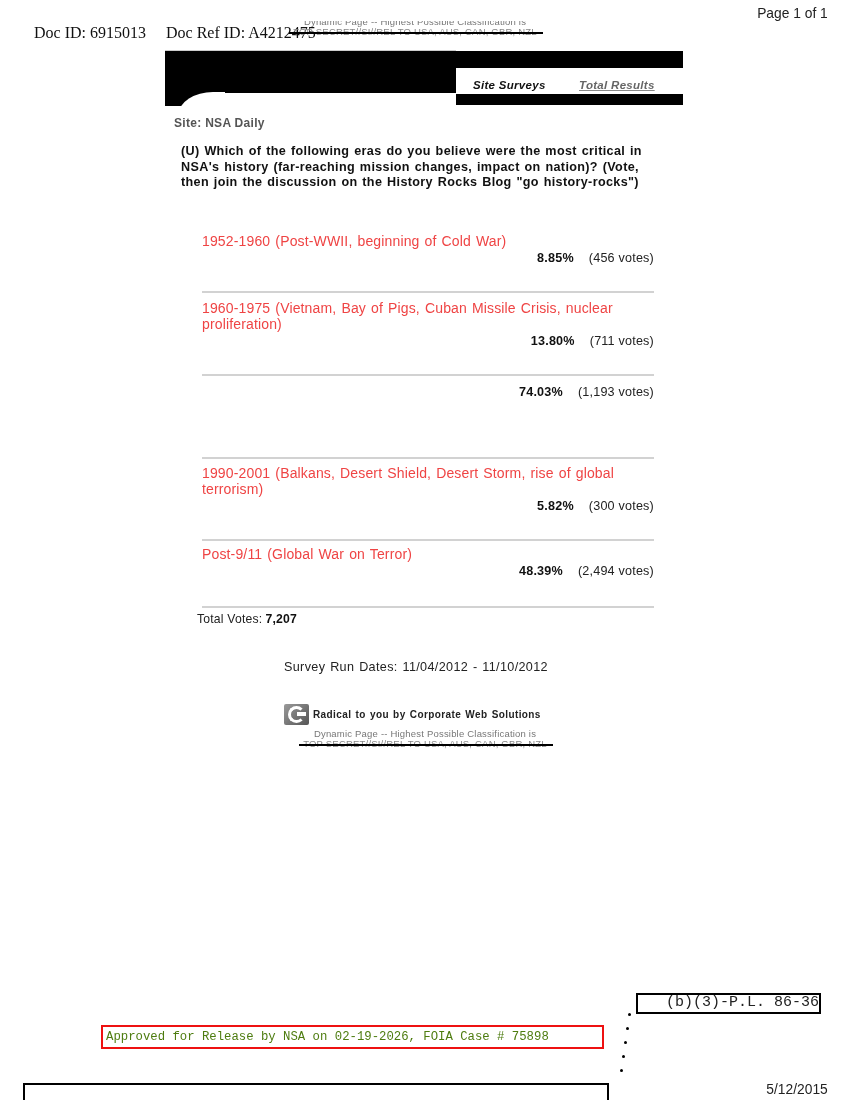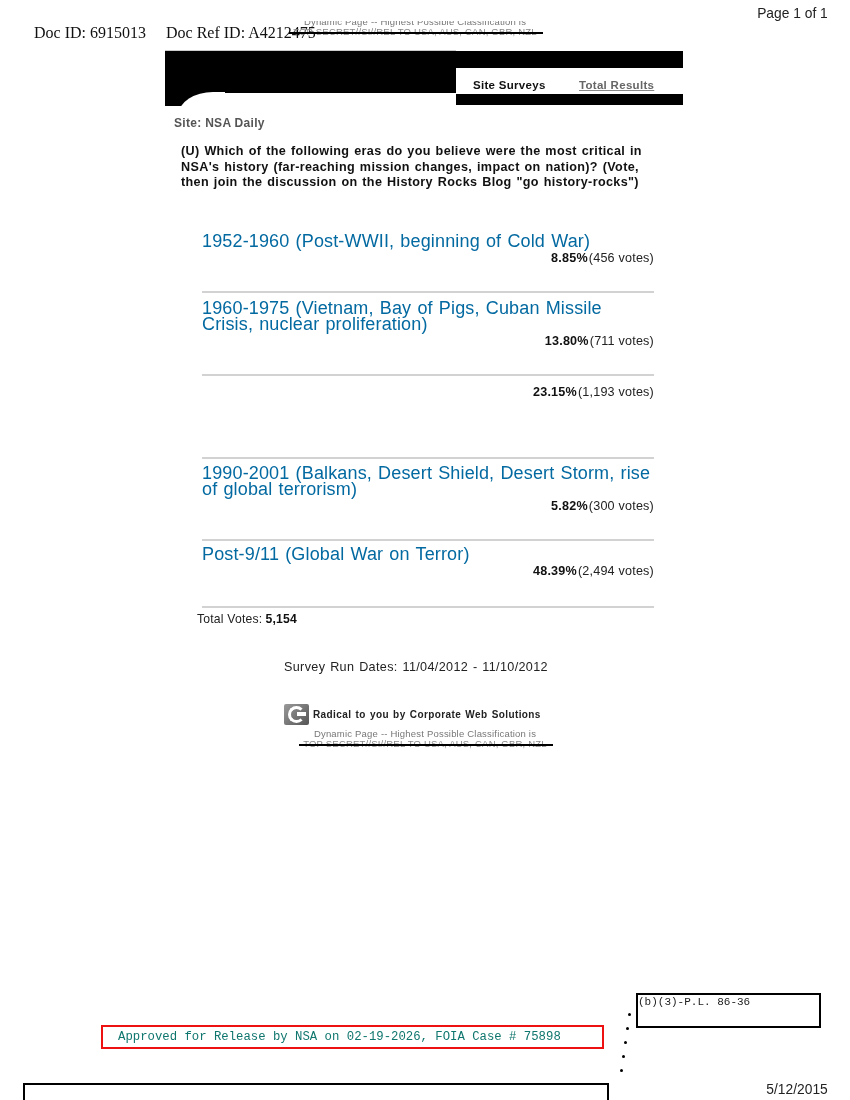--- a/index.html
+++ b/index.html
@@ -18,45 +18,45 @@
     .classif .strike::after { content: ""; position: absolute; left: -4px; right: -6px; top: 5px; height: 2px; background: #000; }
     #classif-top { left: 250px; top: 17px; width: 330px; clip-path: inset(4px 0 0 0); }
 
     
     #hdr-left { left: 165px; top: 51px; width: 291px; height: 42px; background: #000; }
     #hdr-curve { left: 165px; top: 92px; width: 60px; height: 14px; background: #000; overflow: hidden; }
     #hdr-curve::after { content: ""; position: absolute; left: 14px; top: 0px; width: 120px; height: 40px; background: #fff; border-top-left-radius: 34px 22px; }
     #hdr-right-top { left: 456px; top: 51px; width: 227px; height: 17px; background: #000; }
     #hdr-right-bottom { left: 456px; top: 94px; width: 227px; height: 11px; background: #000; }
     #hdr-top-line { left: 165px; top: 50px; width: 291px; height: 1px; background: #ccc; }
-    .tab { top: 79px; font-size: 11.5px; font-weight: bold; letter-spacing: 0.3px; }
+    .tab { top: 79px; font-size: 11.5px; font-weight: bold; letter-spacing: 0.3px; font-style: italic; }
     #tab-site-surveys { left: 473px; color: #111; }
     #tab-survey-results { left: 579px; color: #666; text-decoration: underline; text-decoration-color: #888; }
 
     #site-label { left: 174px; top: 116px; font-size: 12px; font-weight: bold; color: #555; letter-spacing: 0.3px; }
     #question { left: 181px; top: 144px; width: 490px; font-size: 12.6px; font-weight: bold; line-height: 15.5px; color: #111; letter-spacing: 0.35px; word-spacing: 1px; }
 
     .option { left: 202px; width: 452px; }
-    .option .label { font-size: 18px; line-height: 16px; color: #0369a1; letter-spacing: 0.15px; word-spacing: 1px; }
+    .option .label { font-size: 14px; line-height: 16px; color: #ef4444; letter-spacing: 0.15px; word-spacing: 1px; }
     .option .result { text-align: right; font-size: 12.6px; line-height: 16px; color: #222; margin-top: 1px; letter-spacing: 0.2px; }
-    .option .pct { font-weight: bold; color: #111; margin-right: 1px; }
+    .option .pct { font-weight: bold; color: #111; margin-right: 15px; }
     .sep { left: 202px; width: 452px; height: 2px; background: #d2d2d2; }
 
     #total { left: 197px; top: 612px; font-size: 12.2px; color: #222; letter-spacing: 0.2px; }
     #total b { color: #111; margin-left: 3px; }
     #run-dates { left: 284px; top: 660px; font-size: 12.6px; color: #222; letter-spacing: 0.35px; word-spacing: 1px; }
 
     #logo { left: 284px; top: 704px; width: 25px; height: 21px; background: linear-gradient(135deg, #9a9a9a, #555); border-radius: 2px; }
     #logo .c { position: absolute; left: 4px; top: 2px; width: 11px; height: 11px; border: 3px solid #fff; border-right-color: transparent; border-radius: 50%; }
     #logo .dot { position: absolute; left: 13px; top: 8px; width: 9px; height: 4px; background: #fff; }
     #brought { left: 313px; top: 709px; font-size: 10px; font-weight: bold; color: #222; letter-spacing: 0.4px; word-spacing: 1px; }
     #classif-bottom { left: 260px; top: 729px; width: 330px; }
 
-    #bx-label { left: 636px; top: 993px; width: 185px; height: 35px; border: 2px solid #000; box-sizing: border-box; font-size: 11px; line-height: 15px; text-align: left; color: #222; }
-    #approved { left: 101px; top: 1025px; width: 503px; height: 24px; border: 2px solid #e11; box-sizing: border-box; font-size: 12.3px; line-height: 20px; color: #0f766e; padding-left: 15px; white-space: nowrap; }
+    #bx-label { left: 636px; top: 993px; width: 185px; height: 21px; border: 2px solid #000; box-sizing: border-box; font-size: 15px; line-height: 15px; text-align: right; color: #222; }
+    #approved { left: 101px; top: 1025px; width: 503px; height: 24px; border: 2px solid #e11; box-sizing: border-box; font-size: 12.3px; line-height: 20px; color: #4d7c0f; padding-left: 3px; white-space: nowrap; }
     .dot-lead { width: 3px; height: 3px; background: #000; border-radius: 50%; }
     #bottom-box { left: 23px; top: 1083px; width: 586px; height: 30px; border: 2px solid #000; box-sizing: border-box; }
     #print-date { right: 22px; top: 1080px; font-size: 15px; color: #222; transform: scaleX(0.92); transform-origin: right; }
   </style>
 </head>
 <body>
 
 <div id="page-num" class="abs sans">Page 1 of 1</div>
 <div id="doc-id" class="abs serif">Doc ID: 6915013</div>
 <div id="doc-ref" class="abs serif">Doc Ref ID: A4212475</div>
@@ -83,37 +83,37 @@
 </div>
 <div class="abs sep" style="top:291px;"></div>
 
 <div class="abs option sans" style="top:300px;">
   <div class="label">1960-1975 (Vietnam, Bay of Pigs, Cuban Missile Crisis, nuclear proliferation)</div>
   <div class="result"><span class="pct">13.80%</span><span>(711 votes)</span></div>
 </div>
 <div class="abs sep" style="top:374px;"></div>
 
 <div class="abs option sans" style="top:383px;">
-  <div class="result"><span class="pct">23.15%</span><span>(1,193 votes)</span></div>
+  <div class="result"><span class="pct">74.03%</span><span>(1,193 votes)</span></div>
 </div>
 <div class="abs sep" style="top:457px;"></div>
 
 <div class="abs option sans" style="top:465px;">
   <div class="label">1990-2001 (Balkans, Desert Shield, Desert Storm, rise of global terrorism)</div>
   <div class="result"><span class="pct">5.82%</span><span>(300 votes)</span></div>
 </div>
 <div class="abs sep" style="top:539px;"></div>
 
 <div class="abs option sans" style="top:546px;">
   <div class="label">Post-9/11 (Global War on Terror)</div>
   <div class="result"><span class="pct">48.39%</span><span>(2,494 votes)</span></div>
 </div>
 <div class="abs sep" style="top:606px;"></div>
 
-<div id="total" class="abs sans"><span>Total Votes:</span><b>5,154</b></div>
+<div id="total" class="abs sans"><span>Total Votes:</span><b>7,207</b></div>
 
 <div id="run-dates" class="abs sans">Survey Run Dates: 11/04/2012 - 11/10/2012</div>
 
 <div id="logo" class="abs">
     <span class="c"></span>
     <span class="dot"></span>
   </div>
 <div id="brought" class="abs sans">Radical to you by Corporate Web Solutions</div>
 
 <div id="classif-bottom" class="abs sans classif">

